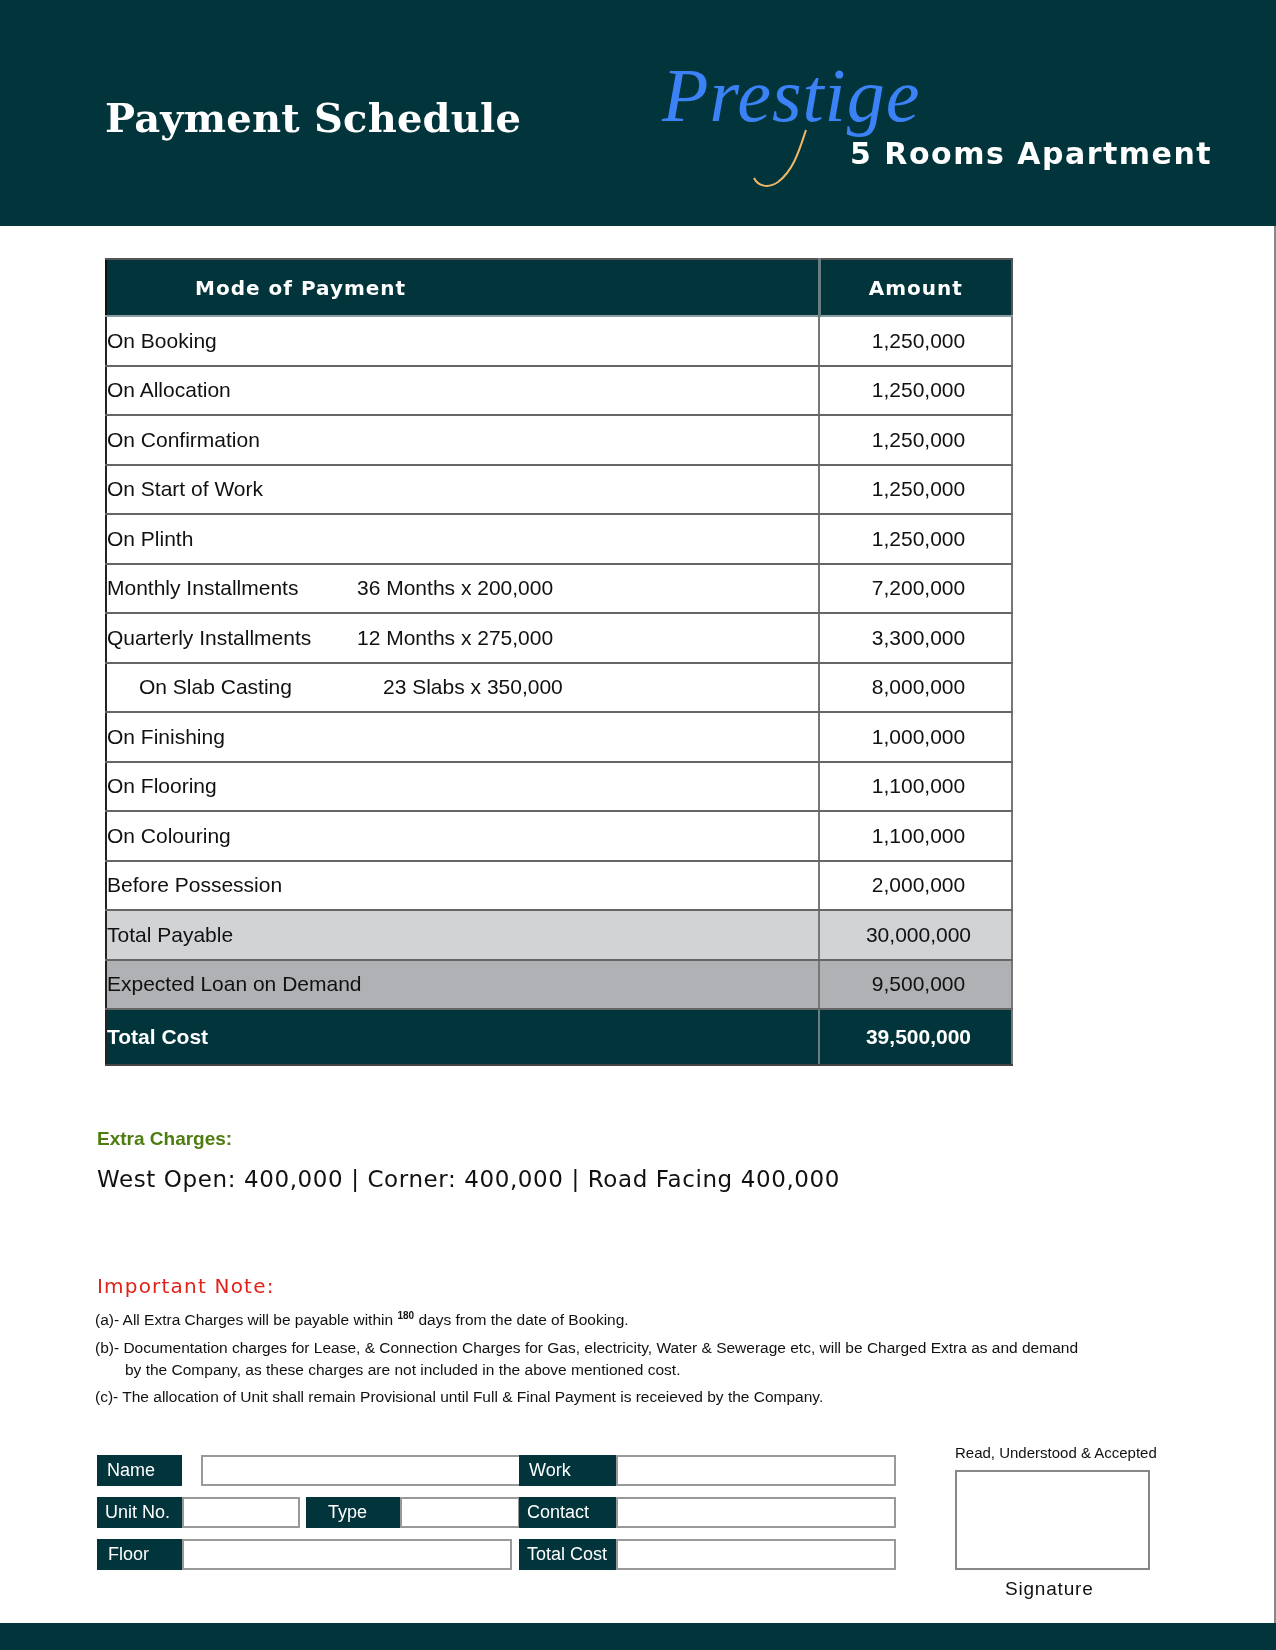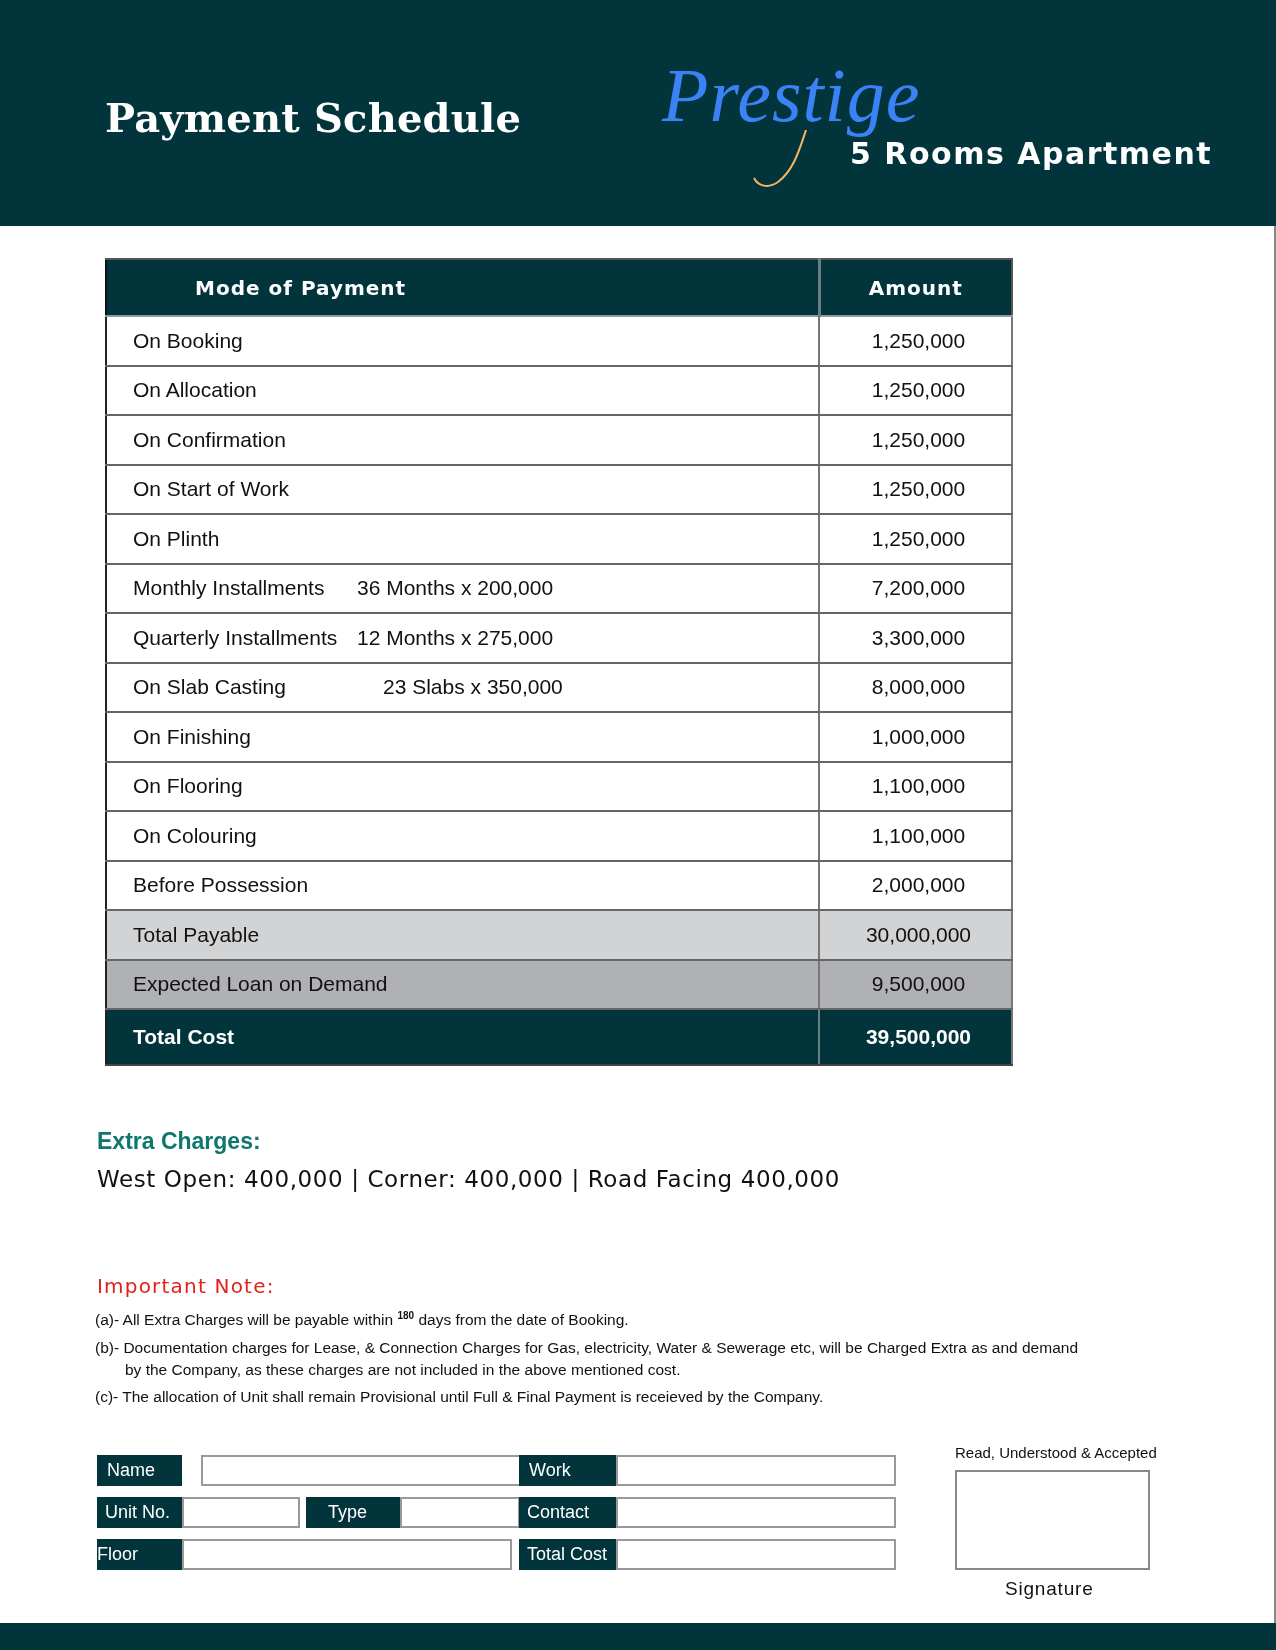--- a/index.html
+++ b/index.html
@@ -10,32 +10,32 @@
   .page-title { position: absolute; left: 105px; top: 94px; font-family: "DejaVu Serif", "Liberation Serif", serif; font-weight: bold; font-size: 40px; color: #ffffff; letter-spacing: 0.2px; }
   .brand-script { position: absolute; left: 662px; top: 52px; font-family: "Liberation Serif", "DejaVu Serif", serif; font-style: italic; font-size: 76px; color: #3b82f6; letter-spacing: 1px; }
   .brand-hook { position: absolute; left: 748px; top: 128px; }
   .brand-sub { position: absolute; left: 850px; top: 136px; font-family: "DejaVu Sans", sans-serif; font-weight: bold; font-size: 30px; color: #ffffff; letter-spacing: 1.5px; }
 
   .schedule-table { position: absolute; left: 105px; top: 258px; width: 908px; border-collapse: collapse; }
   .schedule-table th { background: #02343b; color: #ffffff; font-family: "DejaVu Sans", sans-serif; font-weight: bold; font-size: 20px; letter-spacing: 1px; height: 57px; border-top: 2px solid #555; border-bottom: 2px solid #8a9ea2; }
   .schedule-table th.col-mode { text-align: left; padding-left: 88px; width: 713px; border-left: 2px solid #111; border-right: 3px solid #6a7d80; }
   .schedule-table th.col-amount { text-align: center; border-right: 2px solid #555; }
   .schedule-table td { height: 49.5px; font-size: 21px; color: #111; border-bottom: 2px solid #666; }
-  .schedule-table td.mode { padding-left: 26px; border-left: 2px solid #222; border-right: 2px solid #777; position: relative; }
+  .schedule-table td.mode { border-left: 2px solid #222; border-right: 2px solid #777; position: relative; }
   .schedule-table td.amount { text-align: center; border-right: 2px solid #777; padding-right: 0; }
   .schedule-table td.amount span { display: inline-block; width: 100%; text-align: center; padding-left: 6px; }
   .detail { position: absolute; left: 250px; top: 50%; transform: translateY(-50%); }
   .detail.slab { left: 276px; }
   .mode.indent { padding-left: 32px; }
   tr.row-total-payable td { background: #d2d3d5; }
   tr.row-loan td { background: #b0b1b4; }
   tr.row-total-cost td { background: #02343b; color: #ffffff; font-weight: bold; height: 56px; border-bottom: 2px solid #444; }
   tr.row-total-cost td.mode { border-right: 2px solid #6a7d80; }
 
-  .extra-title { position: absolute; left: 97px; top: 1128px; font-size: 23px; font-weight: bold; color: #0f766e; }
+  .extra-title { position: absolute; left: 97px; top: 1128px; font-size: 19px; font-weight: bold; color: #4d7c0f; }
   .extra-line { position: absolute; left: 97px; top: 1166px; font-family: "DejaVu Sans", sans-serif; font-size: 23px; color: #111; letter-spacing: 0.6px; }
 
   .note-title { position: absolute; left: 97px; top: 1274px; font-family: "DejaVu Sans", sans-serif; font-size: 20px; color: #e1211a; letter-spacing: 1.2px; }
   .note-item { position: absolute; left: 95px; font-size: 15.5px; color: #111; }
   .note-item .cont { display: block; padding-left: 30px; }
   .sup { font-size: 10px; vertical-align: super; font-weight: bold; }
 
   .form-row { position: absolute; height: 31px; display: flex; }
   .f-label { background: #02343b; color: #fff; font-size: 18px; line-height: 31px; padding-left: 10px; height: 31px; }
   .f-input { height: 31px; border: 2px solid #999; background: #fff; }
@@ -167,21 +167,21 @@
 <div class="form-row" style="left:306px; top:1497px;">
   <div class="f-label" style="width:94px; padding-left:22px;">Type</div>
   <input class="f-input" style="width: 120px;" value="">
 </div>
 <div class="form-row" style="left:519px; top:1497px;">
   <div class="f-label" style="width:97px; padding-left:8px;">Contact</div>
   <input class="f-input" style="width: 280px;" value="">
 </div>
 
 <div class="form-row" style="left:97px; top:1539px;">
-  <div class="f-label" style="width:85px; padding-left:0;">Floor</div>
+  <div class="f-label" style="width:85px; padding-left:11px;">Floor</div>
   <input class="f-input" style="width: 330px;" value="">
 </div>
 <div class="form-row" style="left:519px; top:1539px;">
   <div class="f-label" style="width:97px; padding-left:8px;">Total Cost</div>
   <input class="f-input" style="width: 280px;" value="">
 </div>
 
 <div class="accept-text">Read, Understood &amp; Accepted</div>
 <div class="sig-box"></div>
 <div class="sig-label">Signature</div>

